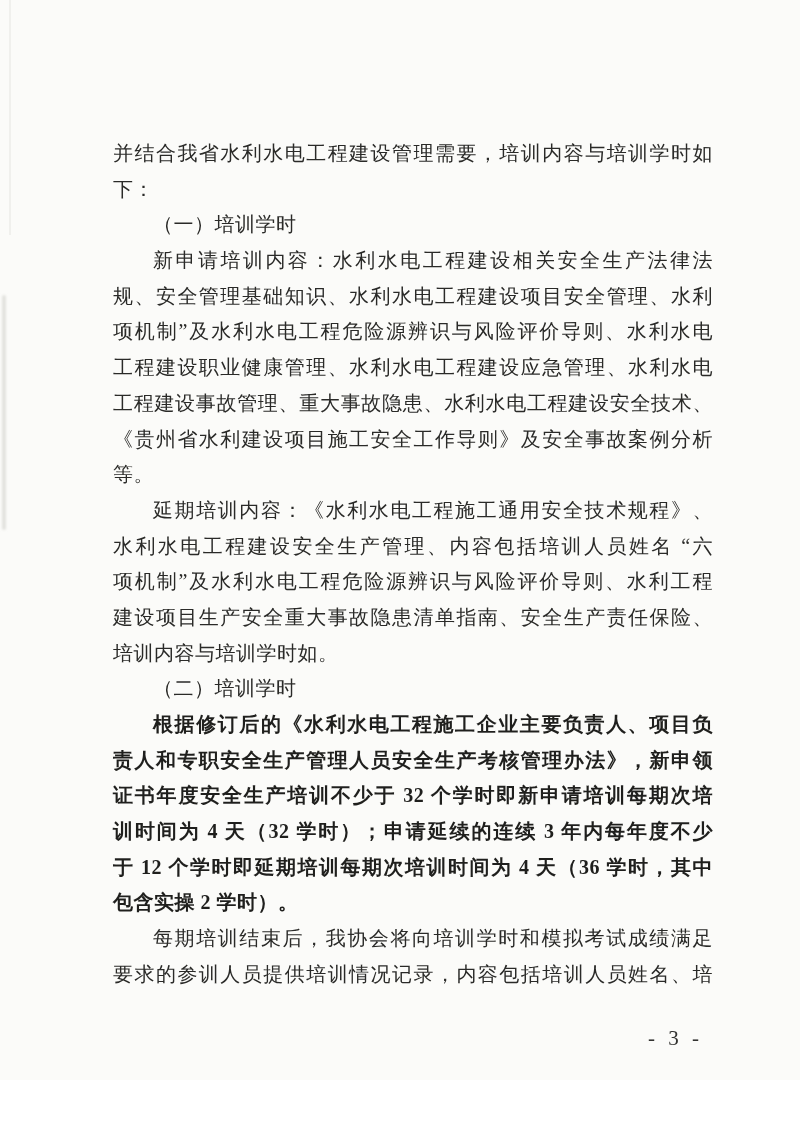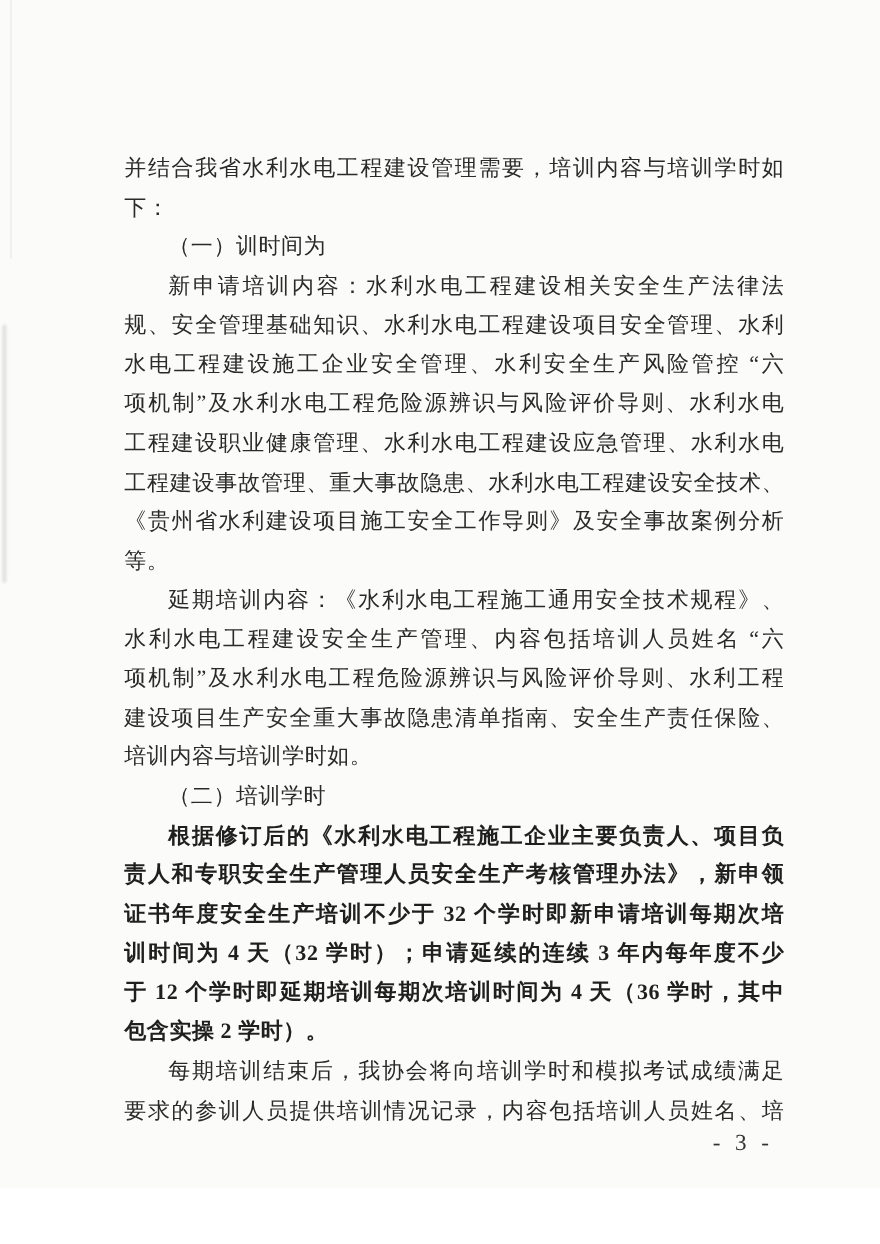--- a/index.html
+++ b/index.html
@@ -74,24 +74,23 @@
 <body>
 
 <div class="page" style="background: rgb(251, 251, 249);">
   <div class="streak-a"></div>
   <div class="streak-b"></div>
 
   <main class="doc" id="doc-lines" style="color: rgb(42, 42, 40);">
 
   <div class="line fill">并结合我省水利水电工程建设管理需要，培训内容与培训学时如</div>
       <div class="line">下：</div>
-      <div class="line indent">（一）训时间为</div>
+      <div class="line indent">（一）培训学时</div>
       <div class="line fill indent">新申请培训内容：水利水电工程建设相关安全生产法律法</div>
       <div class="line fill">规、安全管理基础知识、水利水电工程建设项目安全管理、水利</div>
-      <div class="line fill">水电工程建设施工企业安全管理、水利安全生产风险管控 “六</div>
       <div class="line fill">项机制”及水利水电工程危险源辨识与风险评价导则、水利水电</div>
       <div class="line fill">工程建设职业健康管理、水利水电工程建设应急管理、水利水电</div>
       <div class="line fill">工程建设事故管理、重大事故隐患、水利水电工程建设安全技术、</div>
       <div class="line fill">《贵州省水利建设项目施工安全工作导则》及安全事故案例分析</div>
       <div class="line">等。</div>
       <div class="line fill indent">延期培训内容：《水利水电工程施工通用安全技术规程》、</div>
       <div class="line fill">水利水电工程建设安全生产管理、内容包括培训人员姓名 “六</div>
       <div class="line fill">项机制”及水利水电工程危险源辨识与风险评价导则、水利工程</div>
       <div class="line fill">建设项目生产安全重大事故隐患清单指南、安全生产责任保险、</div>
       <div class="line">培训内容与培训学时如。</div>

